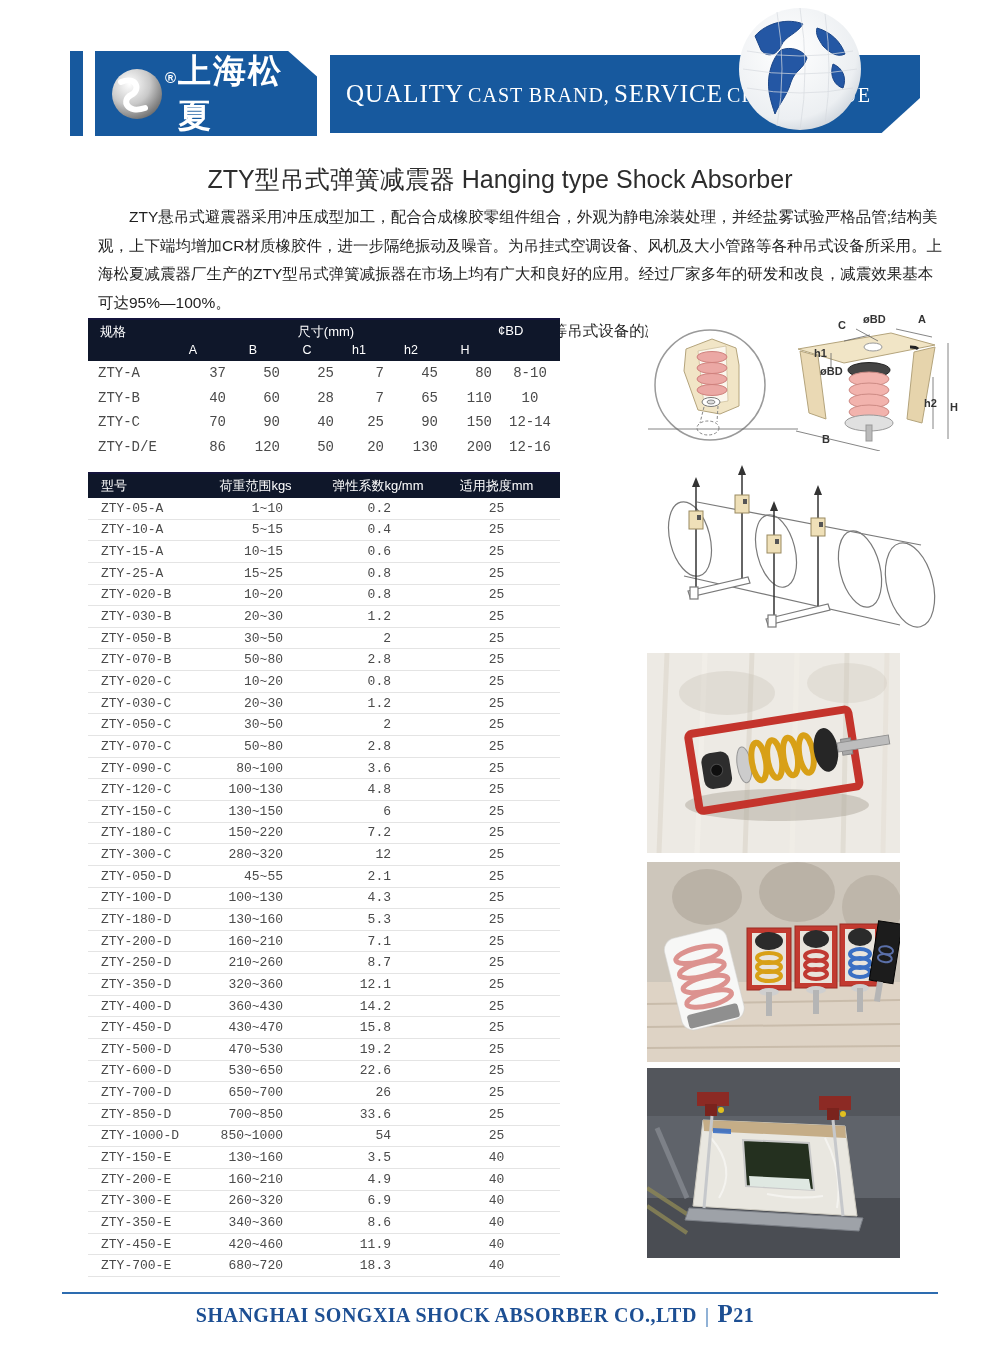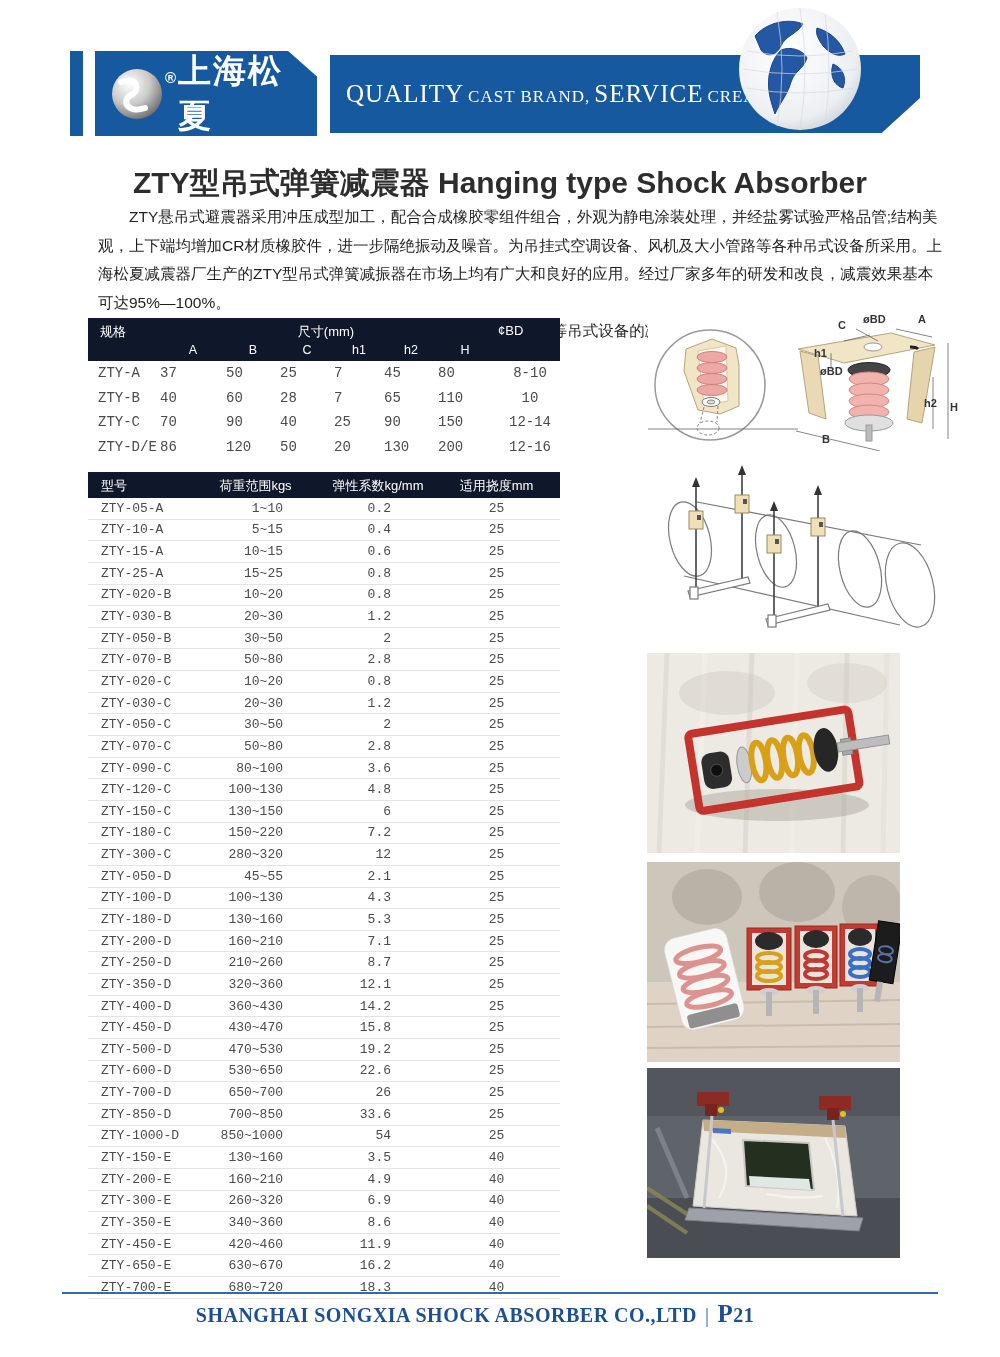--- a/index.html
+++ b/index.html
@@ -12,42 +12,42 @@
               clip-path:polygon(0 0,87% 0,100% 30%,100% 100%,0 100%);
               display:flex;align-items:center;padding-left:16px;box-sizing:border-box;}
   .logo-sphere{width:52px;height:52px;flex:0 0 auto;}
   .reg-mark{color:#fff;font-size:15px;position:relative;top:-16px;left:2px;font-weight:bold;}
   .brand-name{color:#fff;font-size:33px;font-weight:bold;letter-spacing:2px;margin-left:4px;}
   .banner{position:absolute;left:330px;top:55px;width:590px;height:78px;background:#17599e;
           clip-path:polygon(0 0,100% 0,100% 55%,93.5% 100%,0 100%);
           display:flex;align-items:center;padding-left:16px;box-sizing:border-box;}
   .slogan{color:#fff;font-family:"Liberation Serif",serif;white-space:nowrap;}
   .slogan .big{font-size:25px;letter-spacing:1px;}
-  .slogan .small{font-size:17px;letter-spacing:1px;margin-top:12px;}
+  .slogan .small{font-size:20px;letter-spacing:1px;margin-top:12px;}
   .globe{position:absolute;left:737px;top:6px;width:127px;height:127px;z-index:3;}
 
   
   .doc-title{position:absolute;left:0;top:163px;width:1000px;text-align:center;
-             font-size:30px;color:#2d2d2d;font-weight:700;}
+             font-size:25px;color:#2d2d2d;font-weight:400;}
   .intro{position:absolute;left:98px;top:203px;width:845px;font-size:15.5px;line-height:28.5px;color:#1f1f1f;}
   .intro .p1{text-indent:2em;margin:0;}
   .intro .p2{margin:0;}
 
   
   .left-col{position:absolute;left:88px;top:318px;width:472px;}
   table{border-collapse:collapse;width:472px;table-layout:fixed;}
   thead{background:#0f172a;color:#fff;}
   .spec-table{border-top:2px solid #14143c;margin-bottom:13px;}
   .spec-table th{font-weight:normal;font-size:13px;}
   .spec-table thead tr:first-child th{height:16px;padding-top:3px;vertical-align:top;}
   .spec-table thead tr:last-child th{height:15px;padding-bottom:3px;vertical-align:top;font-size:12.5px;}
   .spec-table th.group-left{text-align:left;padding-left:12px;}
   .spec-table th.bd-col{text-align:left;padding-left:6px;}
   .spec-table td{height:24.5px;font-family:"Liberation Mono","DejaVu Sans Mono",monospace;
-                 font-size:14px;color:#4a4a4a;text-align:left;padding:0;}
+                 font-size:14px;color:#4a4a4a;text-align:right;padding:0;}
   .spec-table td:first-child{text-align:left;padding-left:10px;}
   .spec-table td:last-child{text-align:center;padding-left:8px;}
 
   .model-table{border-top:2px solid #14143c;border-bottom:1px solid #d8d8d8;}
   .model-table th{font-weight:normal;font-size:13px;height:22px;text-align:center;}
   .model-table th:first-child{text-align:left;padding-left:13px;font-family:Liberation Serif, serif;}
   .model-table td{height:20.65px;padding:0;font-family:"Liberation Mono","DejaVu Sans Mono",monospace;
                   font-size:13px;color:#4a4a4a;border-bottom:1px solid #e4e4e4;}
   .model-table td:nth-child(1){text-align:left;padding-left:13px;}
   .model-table td:nth-child(2){text-align:right;padding-right:40px;}
@@ -429,26 +429,20 @@
             <td>8.6</td>
             <td>40</td>
           </tr>
           <tr>
             <td>ZTY-450-E</td>
             <td>420~460</td>
             <td>11.9</td>
             <td>40</td>
           </tr>
           <tr>
-            <td>ZTY-650-E</td>
-            <td>630~670</td>
-            <td>16.2</td>
-            <td>40</td>
-          </tr>
-          <tr>
             <td>ZTY-700-E</td>
             <td>680~720</td>
             <td>18.3</td>
             <td>40</td>
           </tr>
         </tbody>
     </table>
   </div>
 
   <div class="fig" id="fig-drawing">

